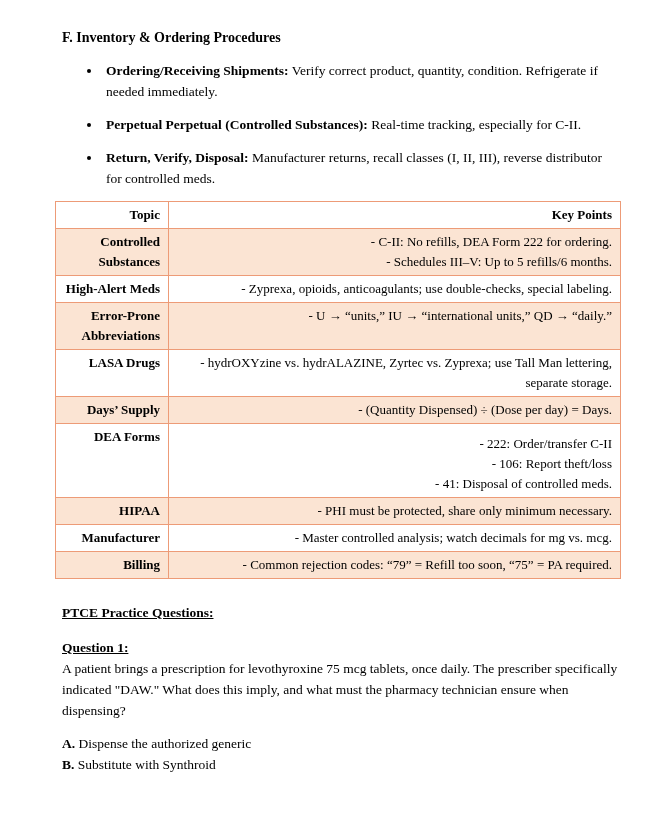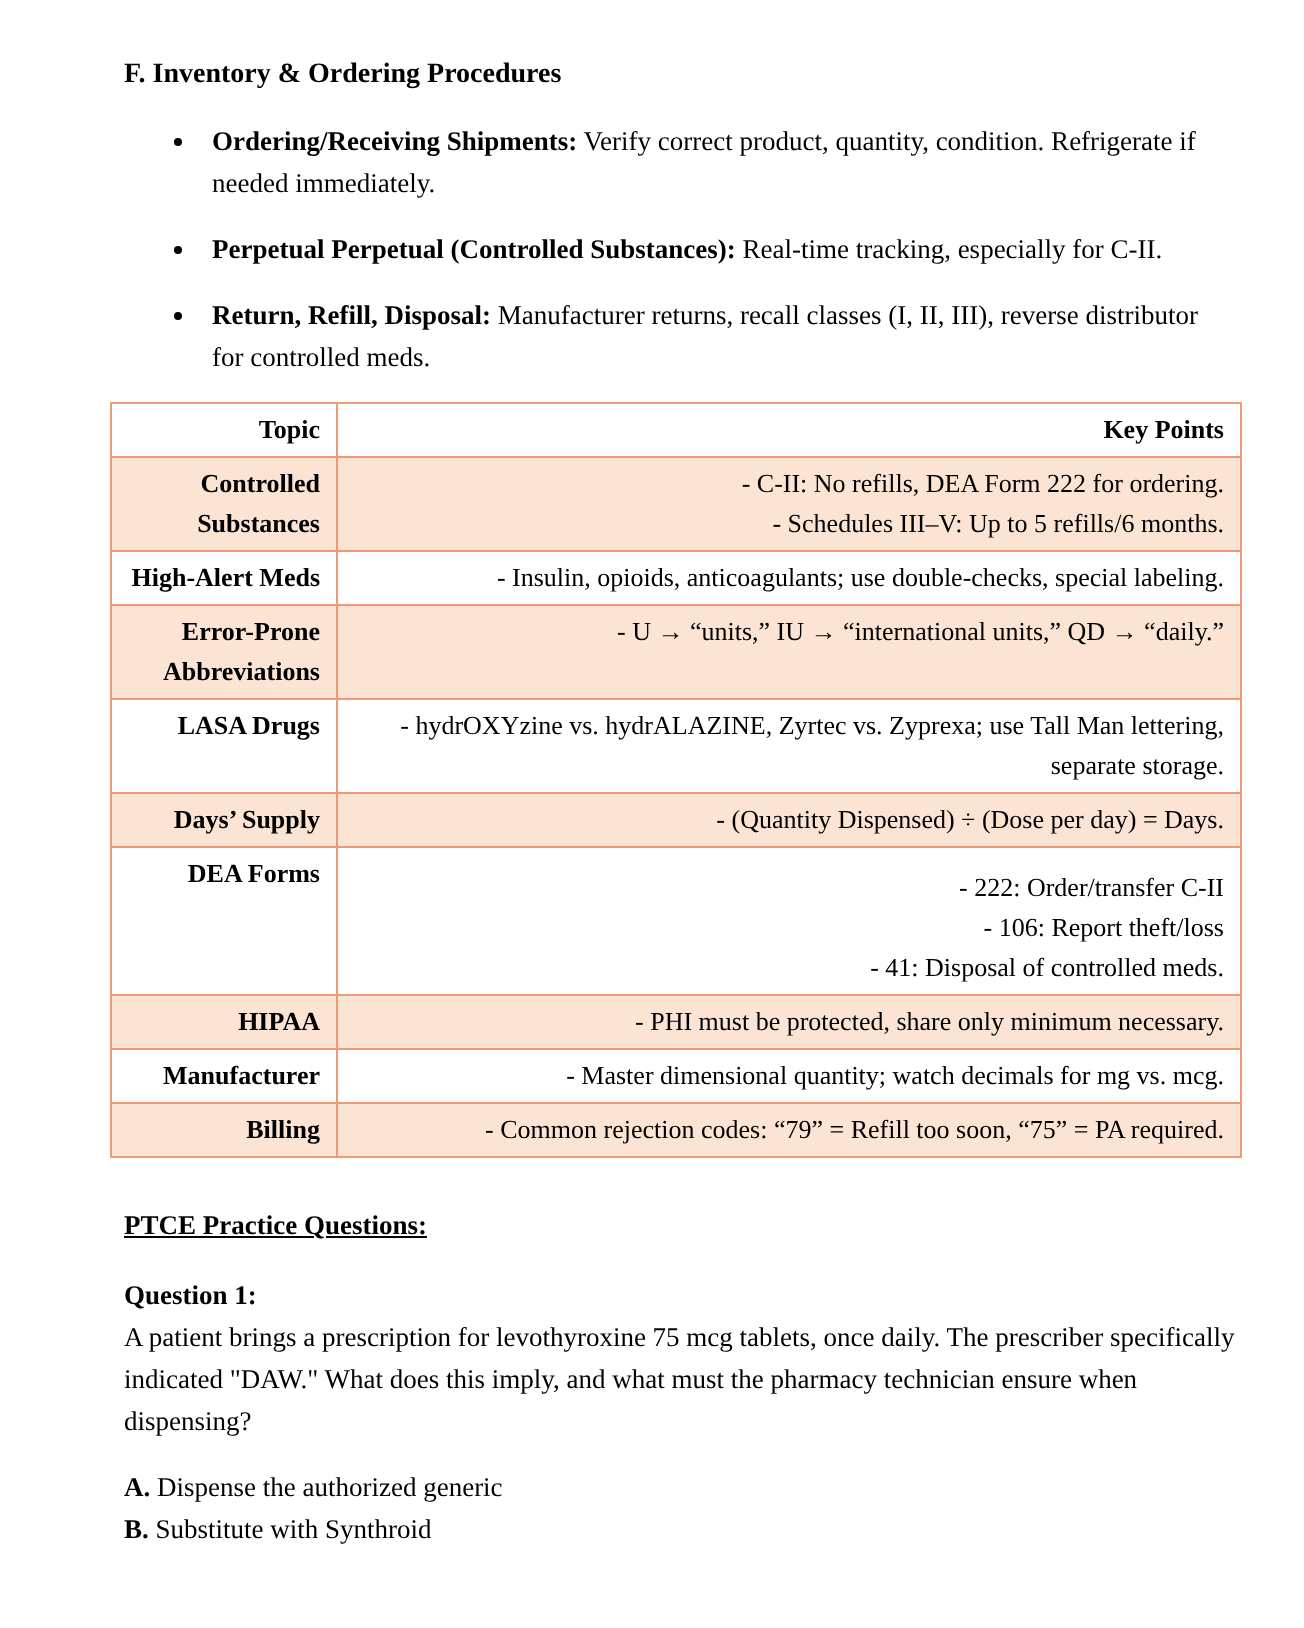--- a/index.html
+++ b/index.html
@@ -26,36 +26,36 @@
   table.topics th { font-weight: bold; }
   col.c-topic { width: 113px; }
   tr.shaded td { background: var(--row-shade, #FBE4D3); }
   td.topic-cell { font-weight: bold; margin-top: 32px; }
   td.points-cell div { line-height: 20px; }
   tr.pad-row td.points-cell { padding-top: 10px; }
   .practice-title {
     font-weight: bold; text-decoration: underline;
     margin: 26px 0 0 0;
   }
-  .q-label { font-weight: bold; margin: 16px 0 0 0; line-height: 21px; }
+  .q-label { font-weight: bold; margin: 16px 0 0 0; line-height: 21px; text-decoration: underline; }
   .q-text { margin: 0; line-height: 21px; width: 556px; }
   .options { margin-top: 12px; }
   .options div { line-height: 21px; }
 </style>
 </head>
 <body>
 
 <div class="page">
 
   <p class="heading">F. Inventory &amp; Ordering Procedures</p>
 
   <ul class="bullets">
       <li><span class="b">Ordering/Receiving Shipments:</span> Verify correct product, quantity, condition. Refrigerate if needed immediately.</li>
       <li><span class="b">Perpetual Perpetual (Controlled Substances):</span> Real-time tracking, especially for C-II.</li>
-      <li><span class="b">Return, Refill, Disposal:</span> Manufacturer returns, recall classes (I, II, III), reverse distributor for controlled meds.</li>
+      <li><span class="b">Return, Verify, Disposal:</span> Manufacturer returns, recall classes (I, II, III), reverse distributor for controlled meds.</li>
     </ul>
 
   <table class="topics">
     <colgroup>
         <col class="c-topic">
         <col class="c-points">
       </colgroup>
     <thead>
       <tr>
         <th>Topic</th>
@@ -66,21 +66,21 @@
         <tr class="shaded">
           <td class="topic-cell">Controlled Substances</td>
           <td class="points-cell">
             <div>- C-II: No refills, DEA Form 222 for ordering.</div>
             <div>- Schedules III–V: Up to 5 refills/6 months.</div>
           </td>
         </tr>
         <tr>
           <td class="topic-cell">High-Alert Meds</td>
           <td class="points-cell">
-            <div>- Insulin, opioids, anticoagulants; use double-checks, special labeling.</div>
+            <div>- Zyprexa, opioids, anticoagulants; use double-checks, special labeling.</div>
           </td>
         </tr>
         <tr class="shaded">
           <td class="topic-cell">Error-Prone Abbreviations</td>
           <td class="points-cell">
             <div>- U → “units,” IU → “international units,” QD → “daily.”</div>
           </td>
         </tr>
         <tr>
           <td class="topic-cell">LASA Drugs</td>
@@ -104,21 +104,21 @@
         </tr>
         <tr class="shaded">
           <td class="topic-cell">HIPAA</td>
           <td class="points-cell">
             <div>- PHI must be protected, share only minimum necessary.</div>
           </td>
         </tr>
         <tr>
           <td class="topic-cell">Manufacturer</td>
           <td class="points-cell">
-            <div>- Master dimensional quantity; watch decimals for mg vs. mcg.</div>
+            <div>- Master controlled analysis; watch decimals for mg vs. mcg.</div>
           </td>
         </tr>
         <tr class="shaded">
           <td class="topic-cell">Billing</td>
           <td class="points-cell">
             <div>- Common rejection codes: “79” = Refill too soon, “75” = PA required.</div>
           </td>
         </tr>
       </tbody>
   </table>

